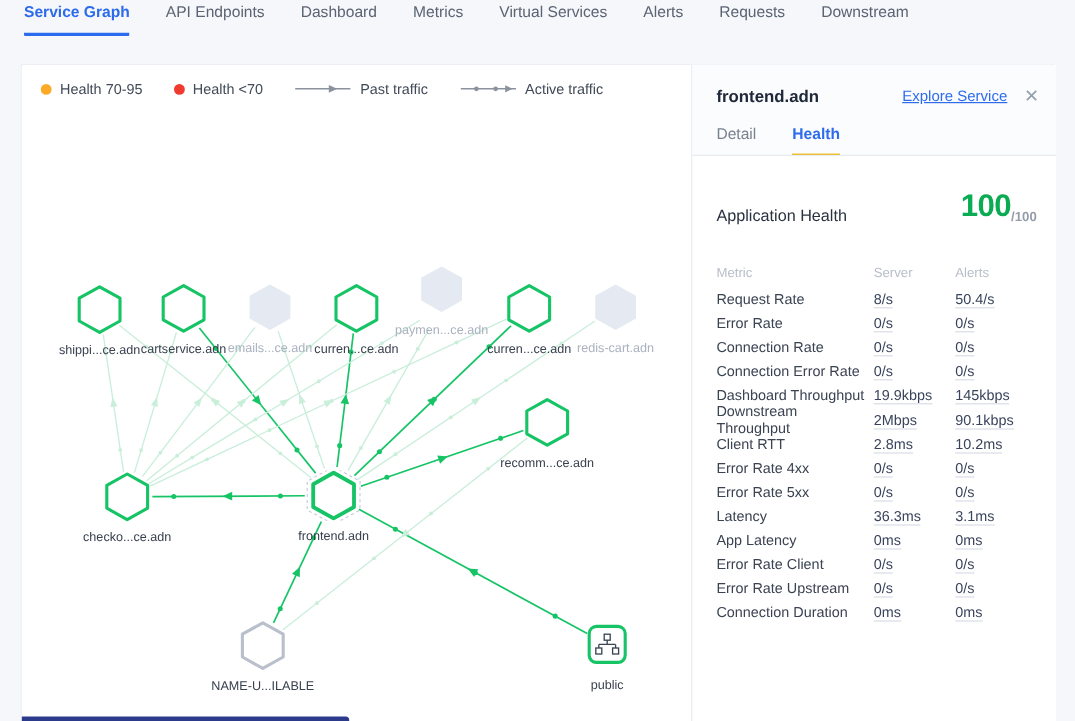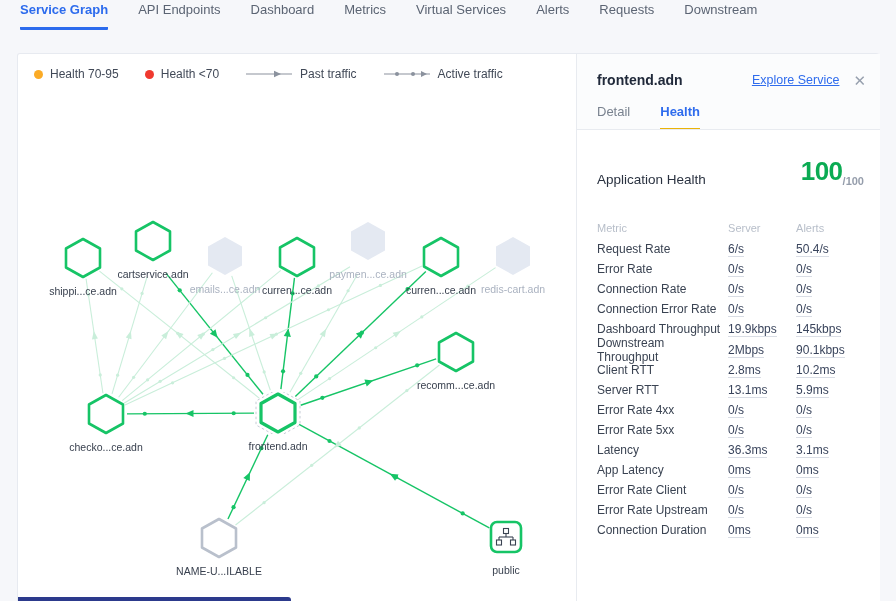--- a/index.html
+++ b/index.html
@@ -221,21 +221,21 @@
           <circle cx="341.2557463840089" cy="373.92586992647404" r="1.6" fill="#c9eeda"></circle>
           <circle cx="293.66505116898946" cy="411.2755294623121" r="1.6" fill="#c9eeda"></circle>
           <circle cx="246.07435595397004" cy="448.62518899815007" r="1.6" fill="#c9eeda"></circle>
           <polygon points="315.56668123215275,394.0869084000826 320.00784622065873,386.78786369924205 323.71213630075795,391.50784622065873" fill="#c9eeda"></polygon>
         </g>
       </svg>
     <div class="scrollbar-h"></div>
   <div class="gnode" style="left: 10px; top: 183px;"><svg width="110" height="42">
       <polygon points="55,2 72,11.5 72,30.5 55,40 38,30.5 38,11.5" fill="#ffffff" stroke="#16c466" stroke-width="2.6" stroke-linejoin="round"></polygon>
         </svg><span class="nlabel">shippi...ce.adn</span></div>
-      <div class="gnode" style="left: 80px; top: 166px;"><svg width="110" height="42">
+      <div class="gnode" style="left: 80px; top: 182px;"><svg width="110" height="42">
       <polygon points="55,2 72,11.5 72,30.5 55,40 38,30.5 38,11.5" fill="#ffffff" stroke="#16c466" stroke-width="2.6" stroke-linejoin="round"></polygon>
         </svg><span class="nlabel">cartservice.adn</span></div>
       <div class="gnode" style="left: 224px; top: 182px;"><svg width="110" height="42">
       <polygon points="55,2 72,11.5 72,30.5 55,40 38,30.5 38,11.5" fill="#ffffff" stroke="#16c466" stroke-width="2.6" stroke-linejoin="round"></polygon>
         </svg><span class="nlabel">curren...ce.adn</span></div>
       <div class="gnode inactive" style="left: 152px; top: 181px;"><svg width="110" height="42">
       <polygon points="55,2 72,11.5 72,30.5 55,40 38,30.5 38,11.5" fill="#e4e9f2" stroke="none" stroke-width="2.6" stroke-linejoin="round"></polygon>
         </svg><span class="nlabel">emails...ce.adn</span></div>
       <div class="gnode inactive" style="left: 295px; top: 166px;"><svg width="110" height="42">
       <polygon points="55,2 72,11.5 72,30.5 55,40 38,30.5 38,11.5" fill="#e4e9f2" stroke="none" stroke-width="2.6" stroke-linejoin="round"></polygon>
@@ -295,21 +295,21 @@
 
       <div class="mtable">
         <div class="mtr mth">
           <span class="c-metric">Metric</span>
           <span class="c-server">Server</span>
           <span class="c-client">Alerts</span>
         </div>
         <div id="mrows">
             <div class="mtr">
               <span class="c-metric">Request Rate</span>
-              <span class="c-server"><span class="val">6/s</span></span>
+              <span class="c-server"><span class="val">8/s</span></span>
               <span class="c-client"><span class="val">50.4/s</span></span>
             </div>
             <div class="mtr">
               <span class="c-metric">Error Rate</span>
               <span class="c-server"><span class="val">0/s</span></span>
               <span class="c-client"><span class="val">0/s</span></span>
             </div>
             <div class="mtr">
               <span class="c-metric">Connection Rate</span>
               <span class="c-server"><span class="val">0/s</span></span>
@@ -329,25 +329,20 @@
               <span class="c-metric">Downstream Throughput</span>
               <span class="c-server"><span class="val">2Mbps</span></span>
               <span class="c-client"><span class="val">90.1kbps</span></span>
             </div>
             <div class="mtr">
               <span class="c-metric">Client RTT</span>
               <span class="c-server"><span class="val">2.8ms</span></span>
               <span class="c-client"><span class="val">10.2ms</span></span>
             </div>
             <div class="mtr">
-              <span class="c-metric">Server RTT</span>
-              <span class="c-server"><span class="val">13.1ms</span></span>
-              <span class="c-client"><span class="val">5.9ms</span></span>
-            </div>
-            <div class="mtr">
               <span class="c-metric">Error Rate 4xx</span>
               <span class="c-server"><span class="val">0/s</span></span>
               <span class="c-client"><span class="val">0/s</span></span>
             </div>
             <div class="mtr">
               <span class="c-metric">Error Rate 5xx</span>
               <span class="c-server"><span class="val">0/s</span></span>
               <span class="c-client"><span class="val">0/s</span></span>
             </div>
             <div class="mtr">

